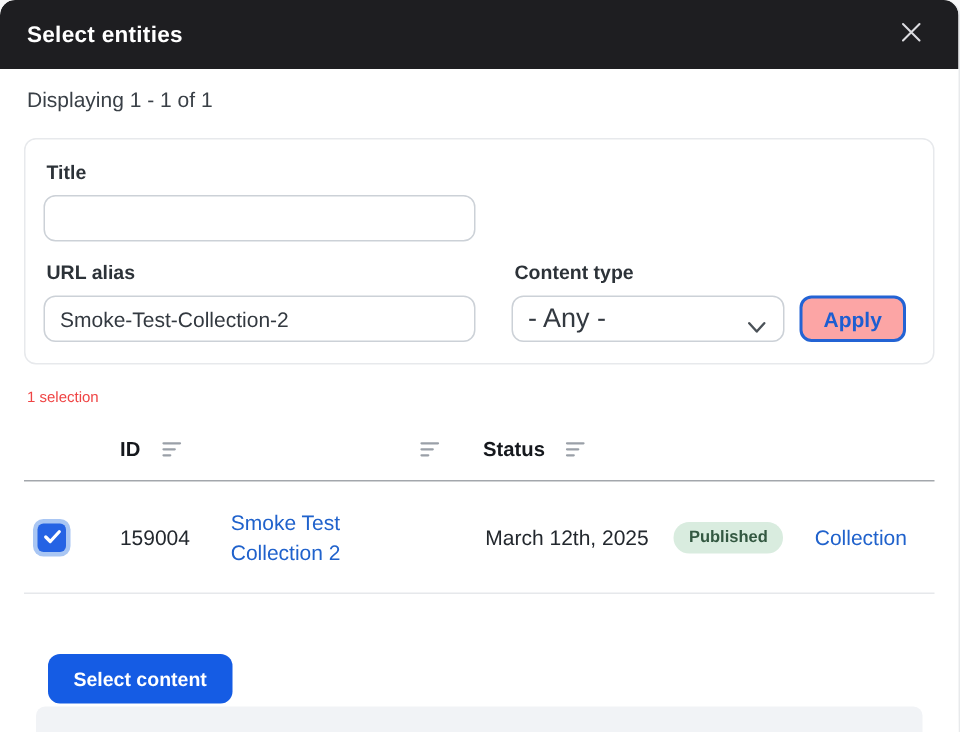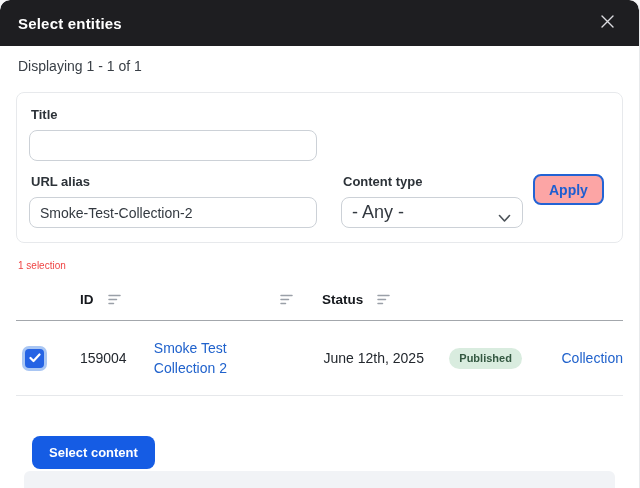--- a/index.html
+++ b/index.html
@@ -43,21 +43,21 @@
     background:#fff;
   }
   .field-label { font-size:13px; font-weight:600; color:#2c3238; margin:0 0 8px 2px; display:block; }
   .text-input {
     width:288px; height:31px;
     border:1px solid #ccd1d7; border-radius:8px;
     padding:0 10px; font-size:14px; color:#333940;
     font-family:"Liberation Sans", sans-serif;
     background:#fff; outline:none;
   }
-  .filter-row2 { display:flex; align-items:flex-start; margin-top:13px; }
+  .filter-row2 { display:flex; align-items:flex-end; margin-top:13px; }
   .filter-col { display:flex; flex-direction:column; }
   .filter-col + .filter-col { margin-left:24px; }
   .select-wrap {
     position:relative; width:182px; height:31px;
     border:1px solid #ccd1d7; border-radius:8px;
     display:flex; align-items:center; padding:0 10px;
     font-size:18px; color:#333940; background:#fff; cursor:pointer;
   }
   .select-wrap .chev { position:absolute; right:11px; top:9px; }
   .apply-btn {
@@ -88,21 +88,21 @@
   .th-status { width:94px; padding-left:14px; }
   .th-type { width:94px; padding-left:14px; }
 
   .trow { display:flex; align-items:center; border-bottom:1px solid #e6e8eb; height:75px; }
   .td { font-size:14px; color:#23282e; }
   .td-checkbox { width:48px; display:flex; padding-left:9px; }
   .td-id { width:76px; padding-left:16px; }
   .td-title { width:168px; padding-left:14px; }
   .td-created { width:128px; padding-left:16px; line-height:1.45; }
   .td-status { width:94px; padding-left:14px; }
-  .td-type { width:94px; padding-left:14px;text-align:right; }
+  .td-type { width:94px; padding-left:14px; }
 
   .cell-link { color:#2062cc; text-decoration:none; line-height:1.45; display:inline-block; cursor:pointer; }
   .td-title .cell-link { max-width:112px; }
 
   .checkbox {
     width:19px; height:19px; border-radius:4px;
     background:#2563e4;
     box-shadow:0 0 0 3px #a9c6f3;
     display:flex; align-items:center; justify-content:center;
     cursor:pointer;
@@ -215,21 +215,21 @@
               <svg width="12" height="10" viewBox="0 0 12 10">
                   <path d="M1.5 5 L4.5 8 L10.5 1.5" fill="none" stroke="#fff" stroke-width="2.2" stroke-linecap="round" stroke-linejoin="round"></path>
                 </svg>
             </span>
           </span>
         </div>
         <div class="td td-id">159004</div>
         <div class="td td-title">
           <a class="cell-link" href="#">Smoke Test Collection 2</a>
         </div>
-        <div class="td td-created">June 12th, 2025</div>
+        <div class="td td-created">March 12th, 2025</div>
         <div class="td td-status">
           <span class="badge">Published</span>
         </div>
         <div class="td td-type">
           <a class="cell-link" href="#">Collection</a>
         </div>
       </div>
     </div>
 
     <button class="select-content-btn">Select content</button>

